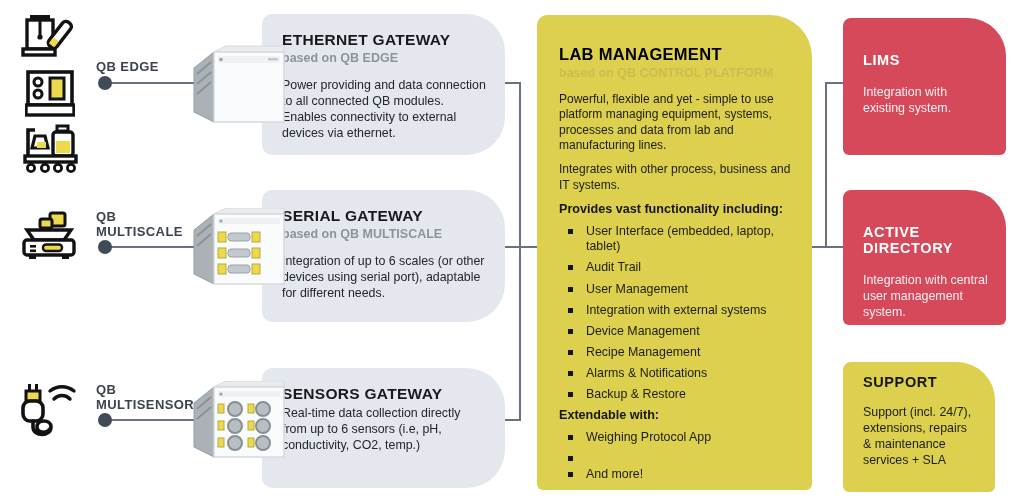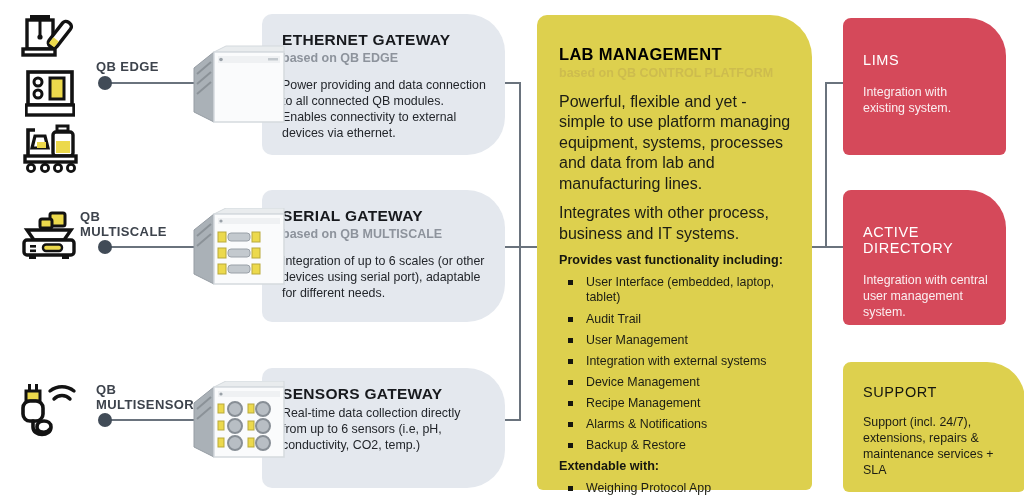--- a/index.html
+++ b/index.html
@@ -20,27 +20,27 @@
   .card.yellow{background:#ddd04e;border-radius:10px 42px 6px 6px;}
   .card.red{background:#d5495a;border-radius:8px 38px 6px 6px;padding:34px 18px 0 20px;color:#fff;}
 
   .g-title{font-size:15.5px;font-weight:700;color:#17191d;letter-spacing:.3px;margin:0 0 2px;}
   .g-sub{font-size:12.5px;font-weight:700;color:#8d939c;margin:0 0 12px;}
   .g-body{font-size:12.4px;color:#23262b;line-height:1.3;margin:0;}
 
   #lab-card{left:537px;top:15px;width:275px;height:475px;padding:14px 18px 0 22px;}
   .lab-title{font-size:16.5px;font-weight:700;color:#000000;letter-spacing:.3px;margin:16px 0 2px;}
   .lab-sub{font-size:12.5px;font-weight:700;color:#cdbc4e;margin:0 0 12px;}
-  .lab-p{font-size:16px;color:#1c1d14;line-height:1.28;margin:0 0 9px;}
+  .lab-p{font-size:12px;color:#1c1d14;line-height:1.28;margin:0 0 9px;}
   .lab-h{font-size:12.6px;font-weight:700;color:#15160f;margin:4px 0 8px;}
   .blist{list-style:none;margin:0 0 2px;padding:0;}
   .blist li{display:flex;gap:13px;margin:0 0 6px;font-size:12.4px;color:#1c1d14;line-height:1.22;padding-left:9px;}
   .sq{flex:0 0 auto;width:5px;height:5px;background:#15160f;margin-top:5px;}
 
-  .r-title{font-size:14.5px;font-weight:400;letter-spacing:.6px;color:#ffffff;margin:0 0 16px;}
+  .r-title{font-size:14.5px;font-weight:700;letter-spacing:.6px;color:#ffffff;margin:0 0 16px;}
   .r-body{font-size:12.4px;color:#fbeef0;line-height:1.3;margin:0;}
 
   #support-card{background:#ddd04e;color:#15160f;}
   #support-card .r-title{color:#15160f;margin-bottom:14px;}
   #support-card .r-body{color:#1c1d14;}
 
   .icon{position:absolute;}
   .device{position:absolute;}
 </style>
 </head>
@@ -113,21 +113,21 @@
     <path d="M37,17 a11,11 0 0 1 16,0" fill="none" stroke="#121212" stroke-width="3.4" stroke-linecap="round"></path>
     <path d="M33,9 a19,19 0 0 1 24,0" fill="none" stroke="#121212" stroke-width="3.4" stroke-linecap="round"></path>
     <rect x="11" y="2" width="3" height="8" fill="#121212"></rect>
     <rect x="18" y="2" width="3" height="8" fill="#121212"></rect>
     <rect x="9" y="9" width="14" height="10" fill="#ecd94c" stroke="#121212" stroke-width="3"></rect>
     <rect x="6" y="19" width="20" height="20" rx="7" fill="#fff" stroke="#121212" stroke-width="3.6"></rect>
     <path d="M16,39 v6 c0,10 18,10 18,0 c0,-8 -14,-8 -14,0 c0,6 10,7 13,2" fill="none" stroke="#121212" stroke-width="3.6" stroke-linecap="round"></path>
   </svg>
 
   <div class="src-label" style="left:96px;top:60px;width:110px">QB EDGE</div>
-  <div class="src-label" style="left:80px;top:210px;width:96px">QB MULTISCALE</div>
+  <div class="src-label" style="left:96px;top:210px;width:96px">QB MULTISCALE</div>
   <div class="src-label" style="left:96px;top:383px;width:104px">QB MULTISENSOR</div>
 
   <div class="card gray" style="left:262px;top:14px;height:141px">
     <h3 class="g-title">ETHERNET GATEWAY</h3>
     <div class="g-sub">based on QB EDGE</div>
     <p class="g-body">Power providing and data connection to all connected QB modules. Enables connectivity to external devices via ethernet.</p>
   </div>
 
   <div class="card gray" style="left:262px;top:190px;height:132px">
     <h3 class="g-title">SERIAL GATEWAY</h3>
@@ -199,21 +199,21 @@
   <div class="card red" style="left:843px;top:18px;width:163px;height:137px">
     <h3 class="r-title">LIMS</h3>
     <p class="r-body">Integration with existing system.</p>
   </div>
 
   <div class="card red" style="left:843px;top:190px;width:163px;height:135px">
     <h3 class="r-title">ACTIVE DIRECTORY</h3>
     <p class="r-body">Integration with central user management system.</p>
   </div>
 
-  <div class="card red" id="support-card" style="left:843px;top:362px;width:182px;height:130px;padding-top:22px">
+  <div class="card red" id="support-card" style="left:843px;top:362px;width:152px;height:130px;padding-top:12px">
     <h3 class="r-title">SUPPORT</h3>
     <p class="r-body">Support (incl. 24/7), extensions, repairs &amp; maintenance services + SLA</p>
   </div>
 
   <svg class="device" style="left:190px;top:44px" width="96" height="88" viewBox="0 0 96 88">
     <polygon points="4,24 24,8 24,78 4,68" fill="#aab1b7" stroke="#969da4" stroke-width="1"></polygon>
     <line x1="7" y1="30" x2="21" y2="18" stroke="#8b9298" stroke-width="2"></line>
     <line x1="7" y1="40" x2="21" y2="28" stroke="#8b9298" stroke-width="2"></line>
     <line x1="7" y1="50" x2="21" y2="38" stroke="#8b9298" stroke-width="2"></line>
     <polygon points="24,8 36,2 94,2 94,8 24,8" fill="#e9ecee" stroke="#d4d9dd" stroke-width="1"></polygon>

